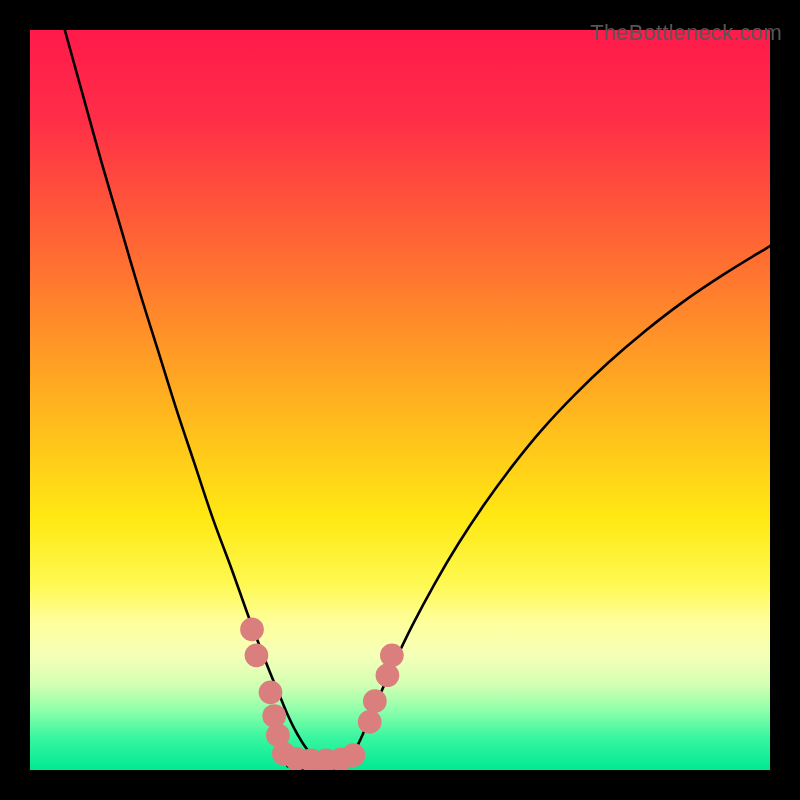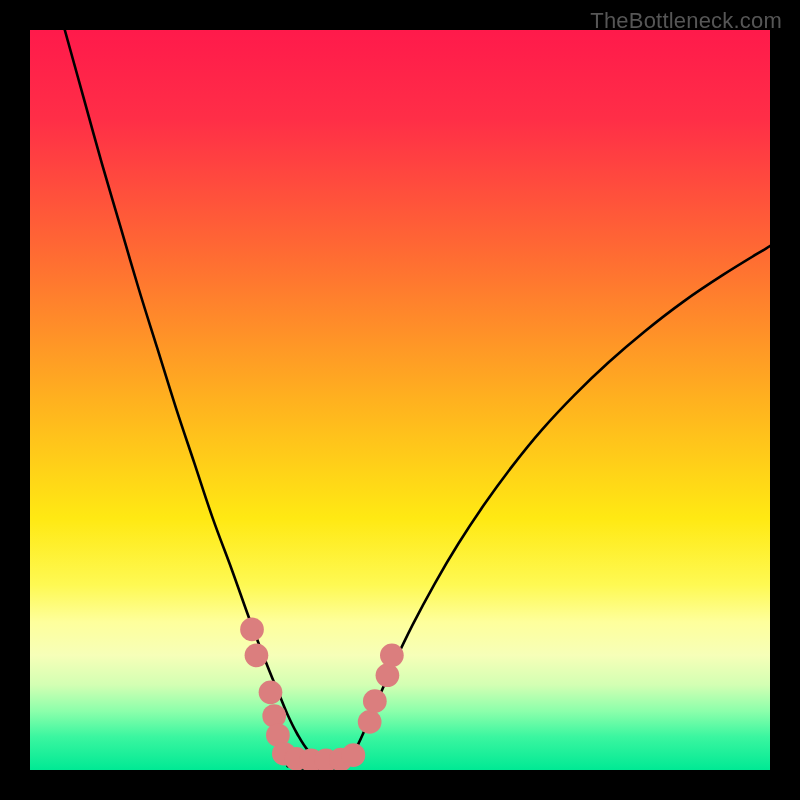--- a/index.html
+++ b/index.html
@@ -20,21 +20,21 @@
     position: absolute;
     left: 0; top: 0; right: 0; bottom: 0;
   }
   .curves {
     position: absolute;
     left: 0; top: 0;
     width: 740px; height: 740px;
   }
   .watermark {
     position: absolute;
-    top: 8px; right: 18px;
+    top: 20px; right: 18px;
     font-family: Arial, Helvetica, sans-serif;
     font-size: 22px;
     font-weight: 500;
     color: #565656;
     letter-spacing: 0.2px;
   }
   .markers {
     position: absolute;
     left: 0; top: 0;
     width: 740px; height: 740px;

